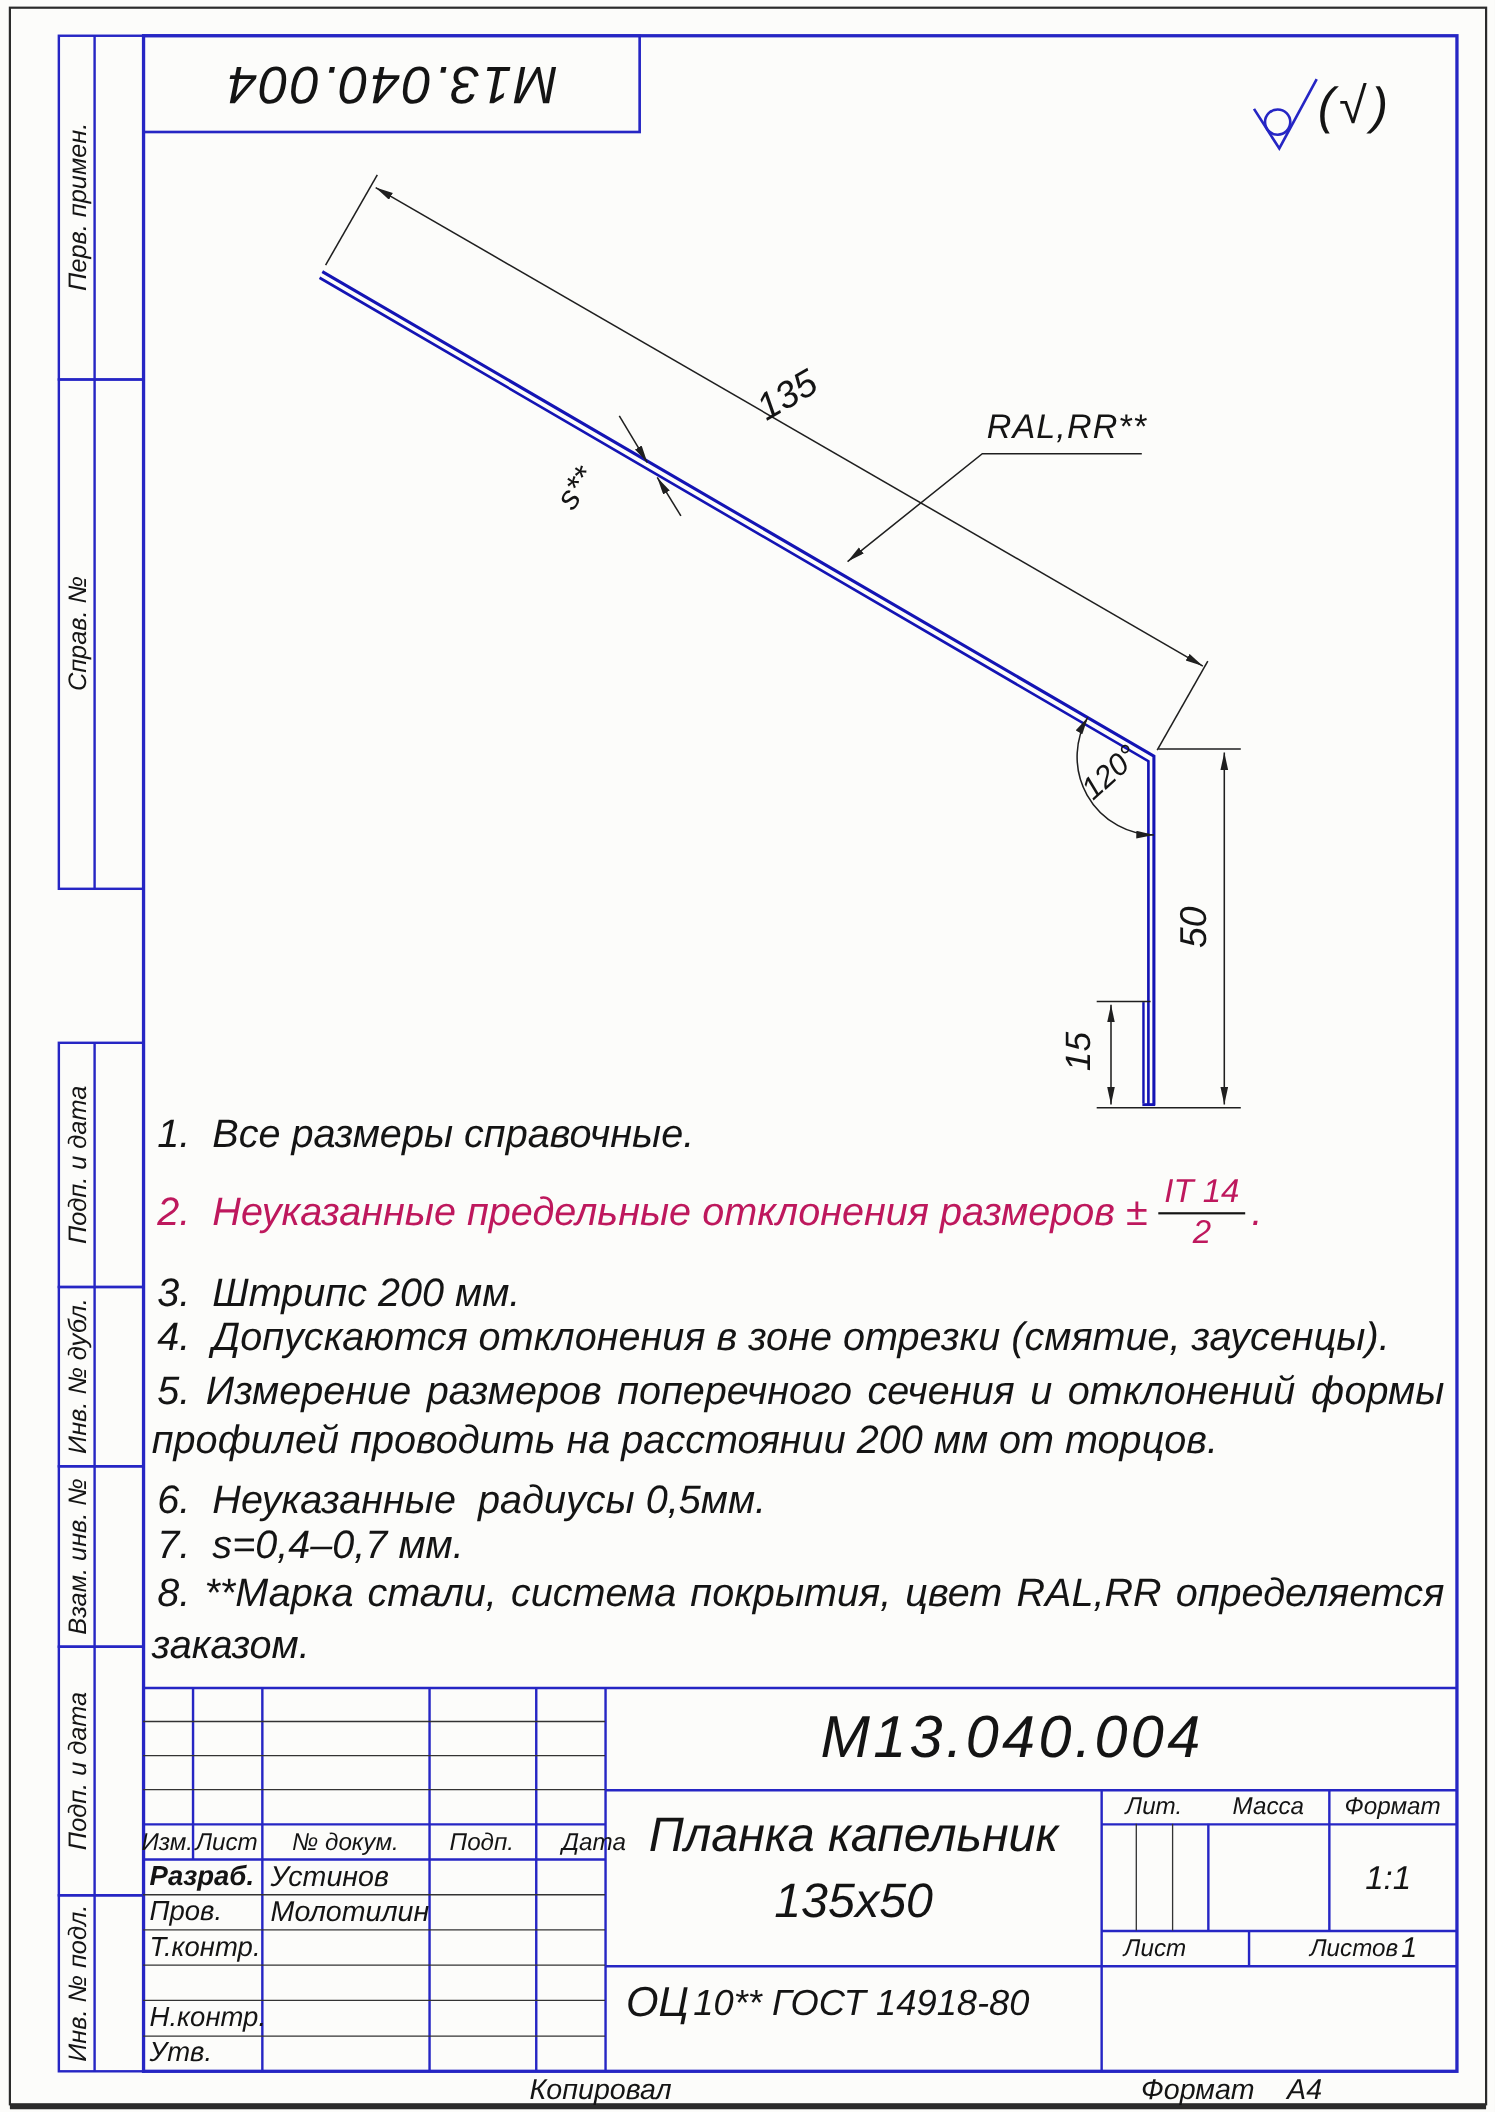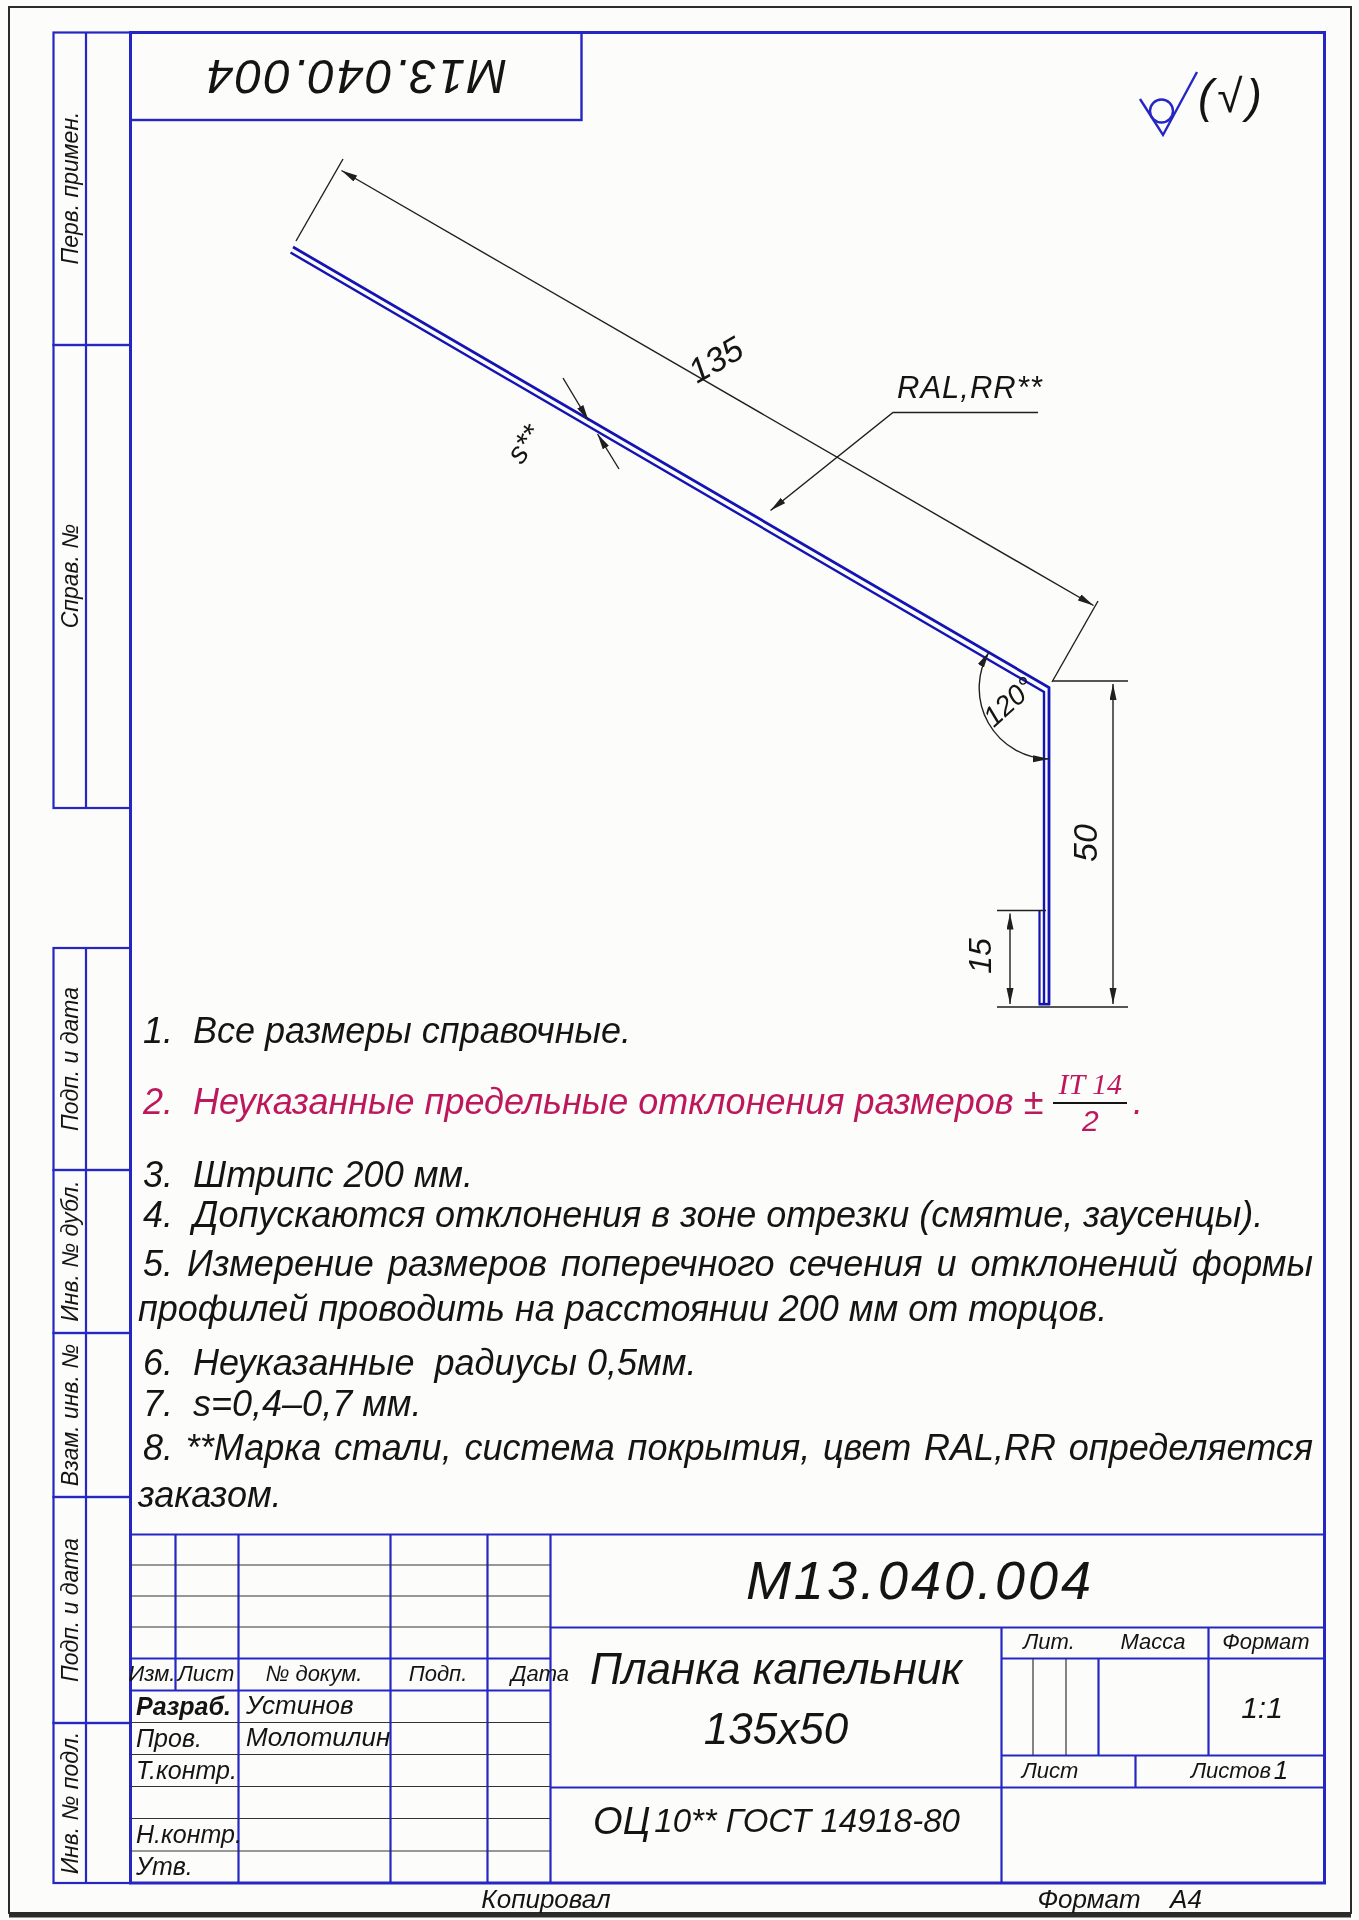--- a/index.html
+++ b/index.html
@@ -12,22 +12,22 @@
   .r180{transform:translate(-50%,-50%) rotate(180deg);}
   .rot135{transform:translate(-50%,-50%) rotate(-30.2deg);}
   .rotS{transform:translate(-50%,-50%) rotate(-55deg);}
   .rotA{transform:translate(-50%,-50%) rotate(-42deg);}
   .note{font-size:36px;}
   .jn{position:absolute;left:143px;width:1170px;font-style:italic;color:#141414;
       font-size:36px;text-align:justify;text-align-last:justify;white-space:normal;}
   .fracNote{position:absolute;left:143px;top:1058px;height:88px;display:flex;align-items:center;
       font-style:italic;color:#be185d;}
   .frac{display:inline-flex;flex-direction:column;align-items:center;margin:0 6px 0 10px;}
-  .frac .fr-top{border-bottom:2px solid #141414;padding:0 5px 1px 5px;font-family:Liberation Serif, serif;}
-  .matCell{position:absolute;left:552px;top:1787px;width:449px;height:68px;display:flex;
+  .frac .fr-top{border-bottom:2px solid #141414;padding:0 5px 1px 5px;}
+  .matCell{position:absolute;left:528px;top:1787px;width:449px;height:68px;display:flex;
       align-items:center;justify-content:center;font-style:italic;color:#141414;}
   .matCell .frac{margin:0 0 0 4px;}
   .sideLbl{font-size:23px;}
   .tbl{font-size:22px;}
 </style>
 </head>
 <body>
 
 <div class="page">
 

